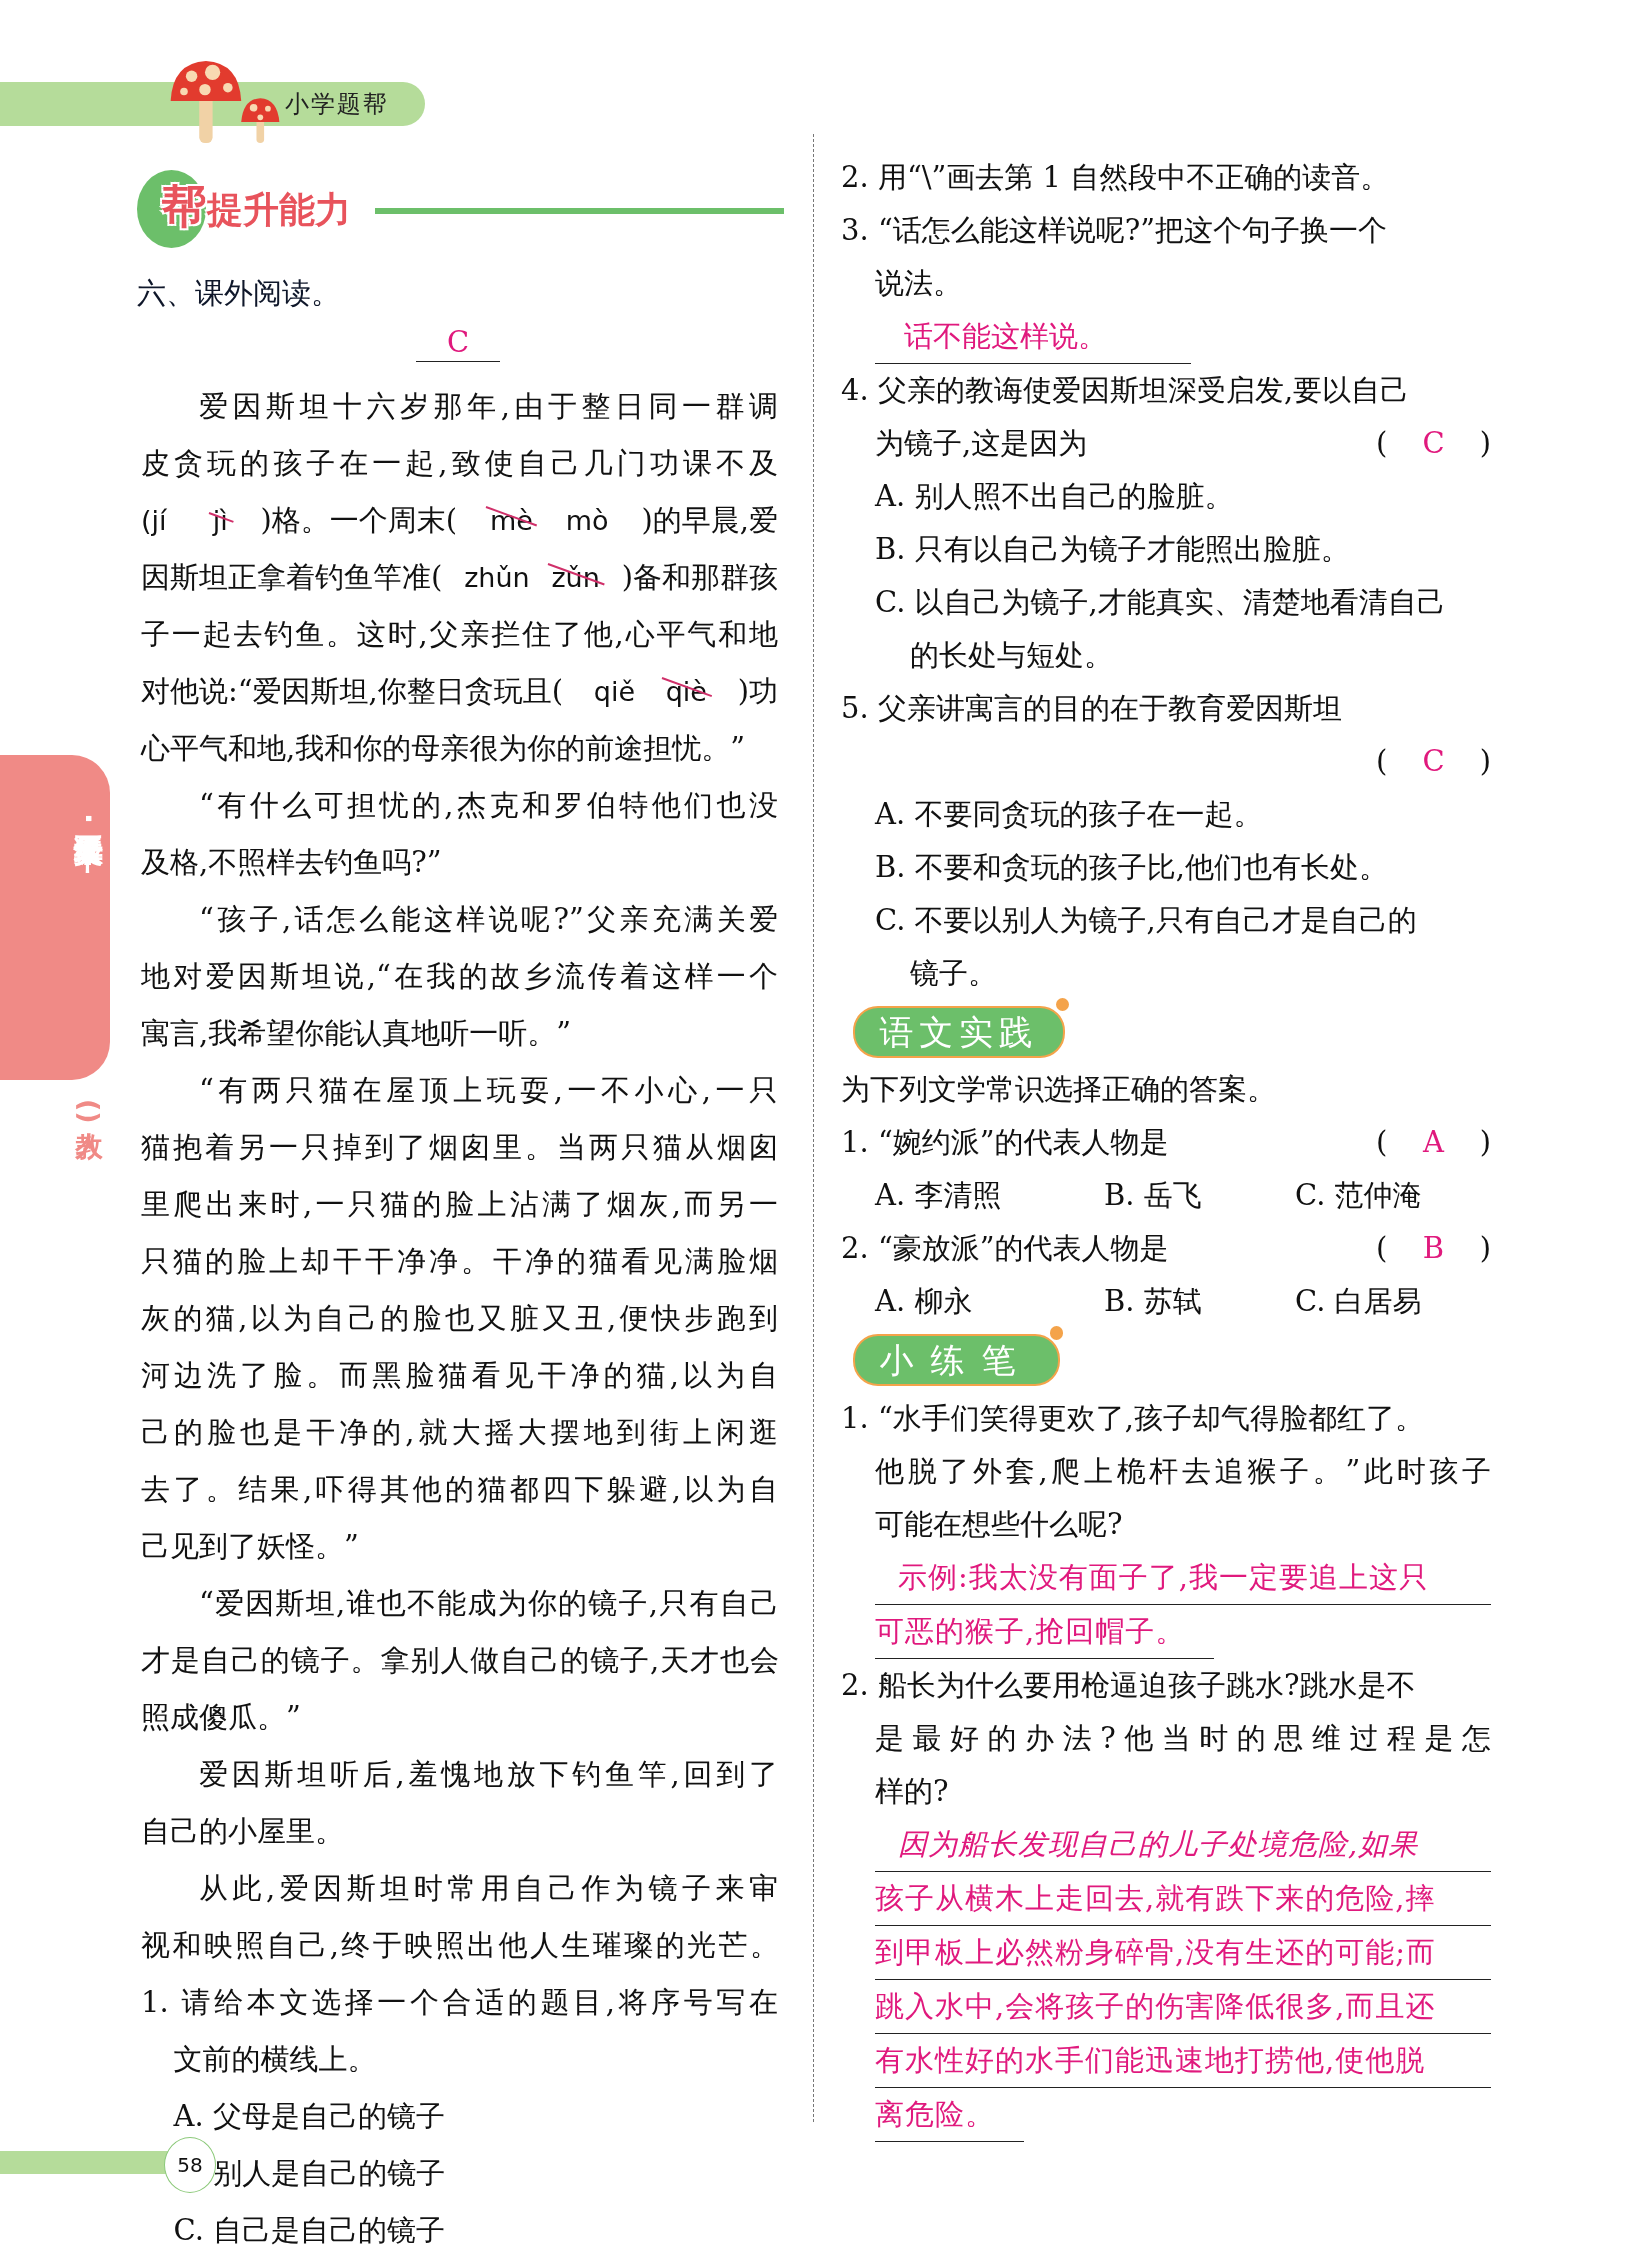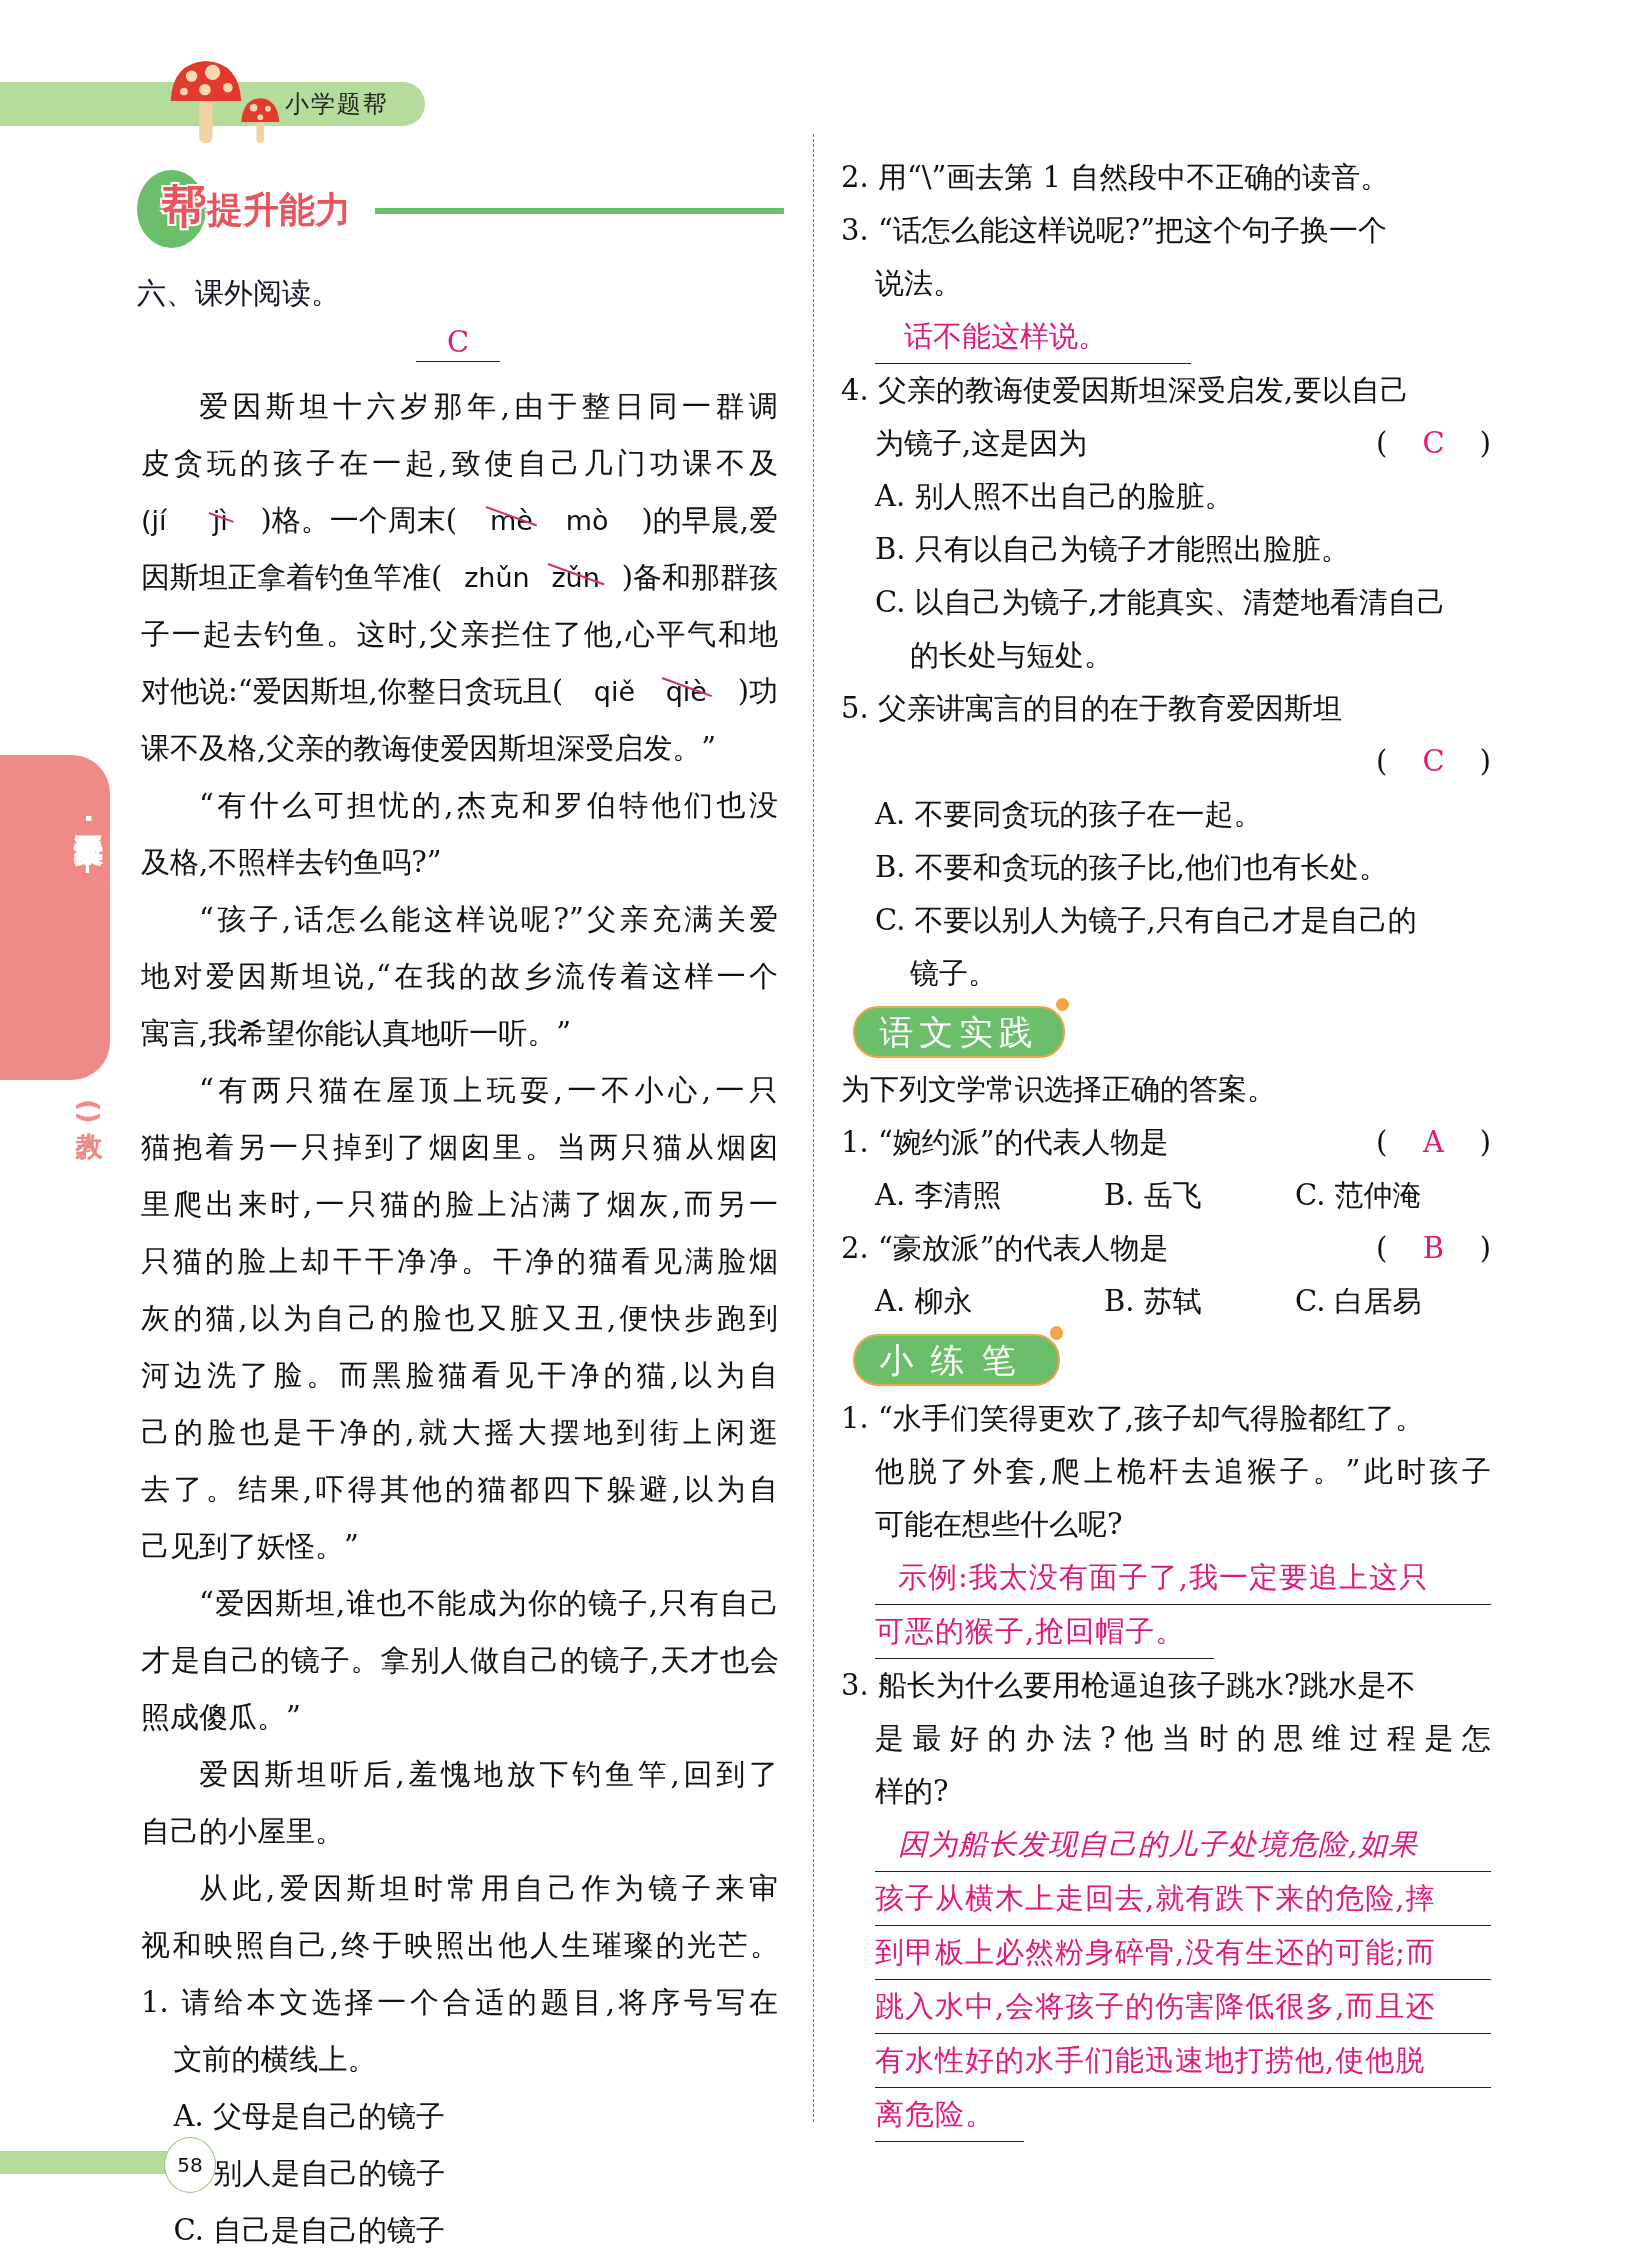--- a/index.html
+++ b/index.html
@@ -90,21 +90,21 @@
     <span class="py strike">zǔn</span>
     <span>)备和那群孩</span>
   </p>
   <p class="justify">子一起去钓鱼。这时,父亲拦住了他,心平气和地</p>
   <p style="display:flex;justify-content:space-between;gap:28px;">
     <span>对他说:“爱因斯坦,你整日贪玩且(</span>
     <span class="py">qiě</span>
     <span class="py strike">qiè</span>
     <span>)功</span>
   </p>
-  <p>课不及格,父亲的教诲使爱因斯坦深受启发。”</p>
+  <p>心平气和地,我和你的母亲很为你的前途担忧。”</p>
 
   <p class="indent justify">“有什么可担忧的,杰克和罗伯特他们也没</p>
   <p>及格,不照样去钓鱼吗?”</p>
 
   <p class="indent justify">“孩子,话怎么能这样说呢?”父亲充满关爱</p>
   <p class="justify">地对爱因斯坦说,“在我的故乡流传着这样一个</p>
   <p>寓言,我希望你能认真地听一听。”</p>
 
   <p class="indent justify">“有两只猫在屋顶上玩耍,一不小心,一只</p>
   <p class="justify">猫抱着另一只掉到了烟囱里。当两只猫从烟囱</p>
@@ -201,21 +201,21 @@
   <div><span class="badge-pill" style="letter-spacing:17px;">小练笔</span></div>
 
   <p>1. “水手们笑得更欢了,孩子却气得脸都红了。</p>
   <p class="sub justify">他脱了外套,爬上桅杆去追猴子。”此时孩子</p>
   <p class="sub">可能在想些什么呢?</p>
   <div class="ans-block">
     <div class="ln" style="padding-left:23px;">示例:我太没有面子了,我一定要追上这只</div>
     <div class="ln" style="display:inline-block;padding-right:29px;">可恶的猴子,抢回帽子。</div>
   </div>
 
-  <p>3. 船长为什么要用枪逼迫孩子跳水?跳水是不</p>
+  <p>2. 船长为什么要用枪逼迫孩子跳水?跳水是不</p>
   <p class="sub justify">是最好的办法?他当时的思维过程是怎</p>
   <p class="sub">样的?</p>
   <div class="ans-block">
     <div class="ln" style="padding-left:23px;font-style:italic;">因为船长发现自己的儿子处境危险,如果</div>
     <div class="ln">孩子从横木上走回去,就有跌下来的危险,摔</div>
     <div class="ln">到甲板上必然粉身碎骨,没有生还的可能;而</div>
     <div class="ln">跳入水中,会将孩子的伤害降低很多,而且还</div>
     <div class="ln">有水性好的水手们能迅速地打捞他,使他脱</div>
     <div class="ln" style="display:inline-block;padding-right:29px;">离危险。</div>
   </div>

